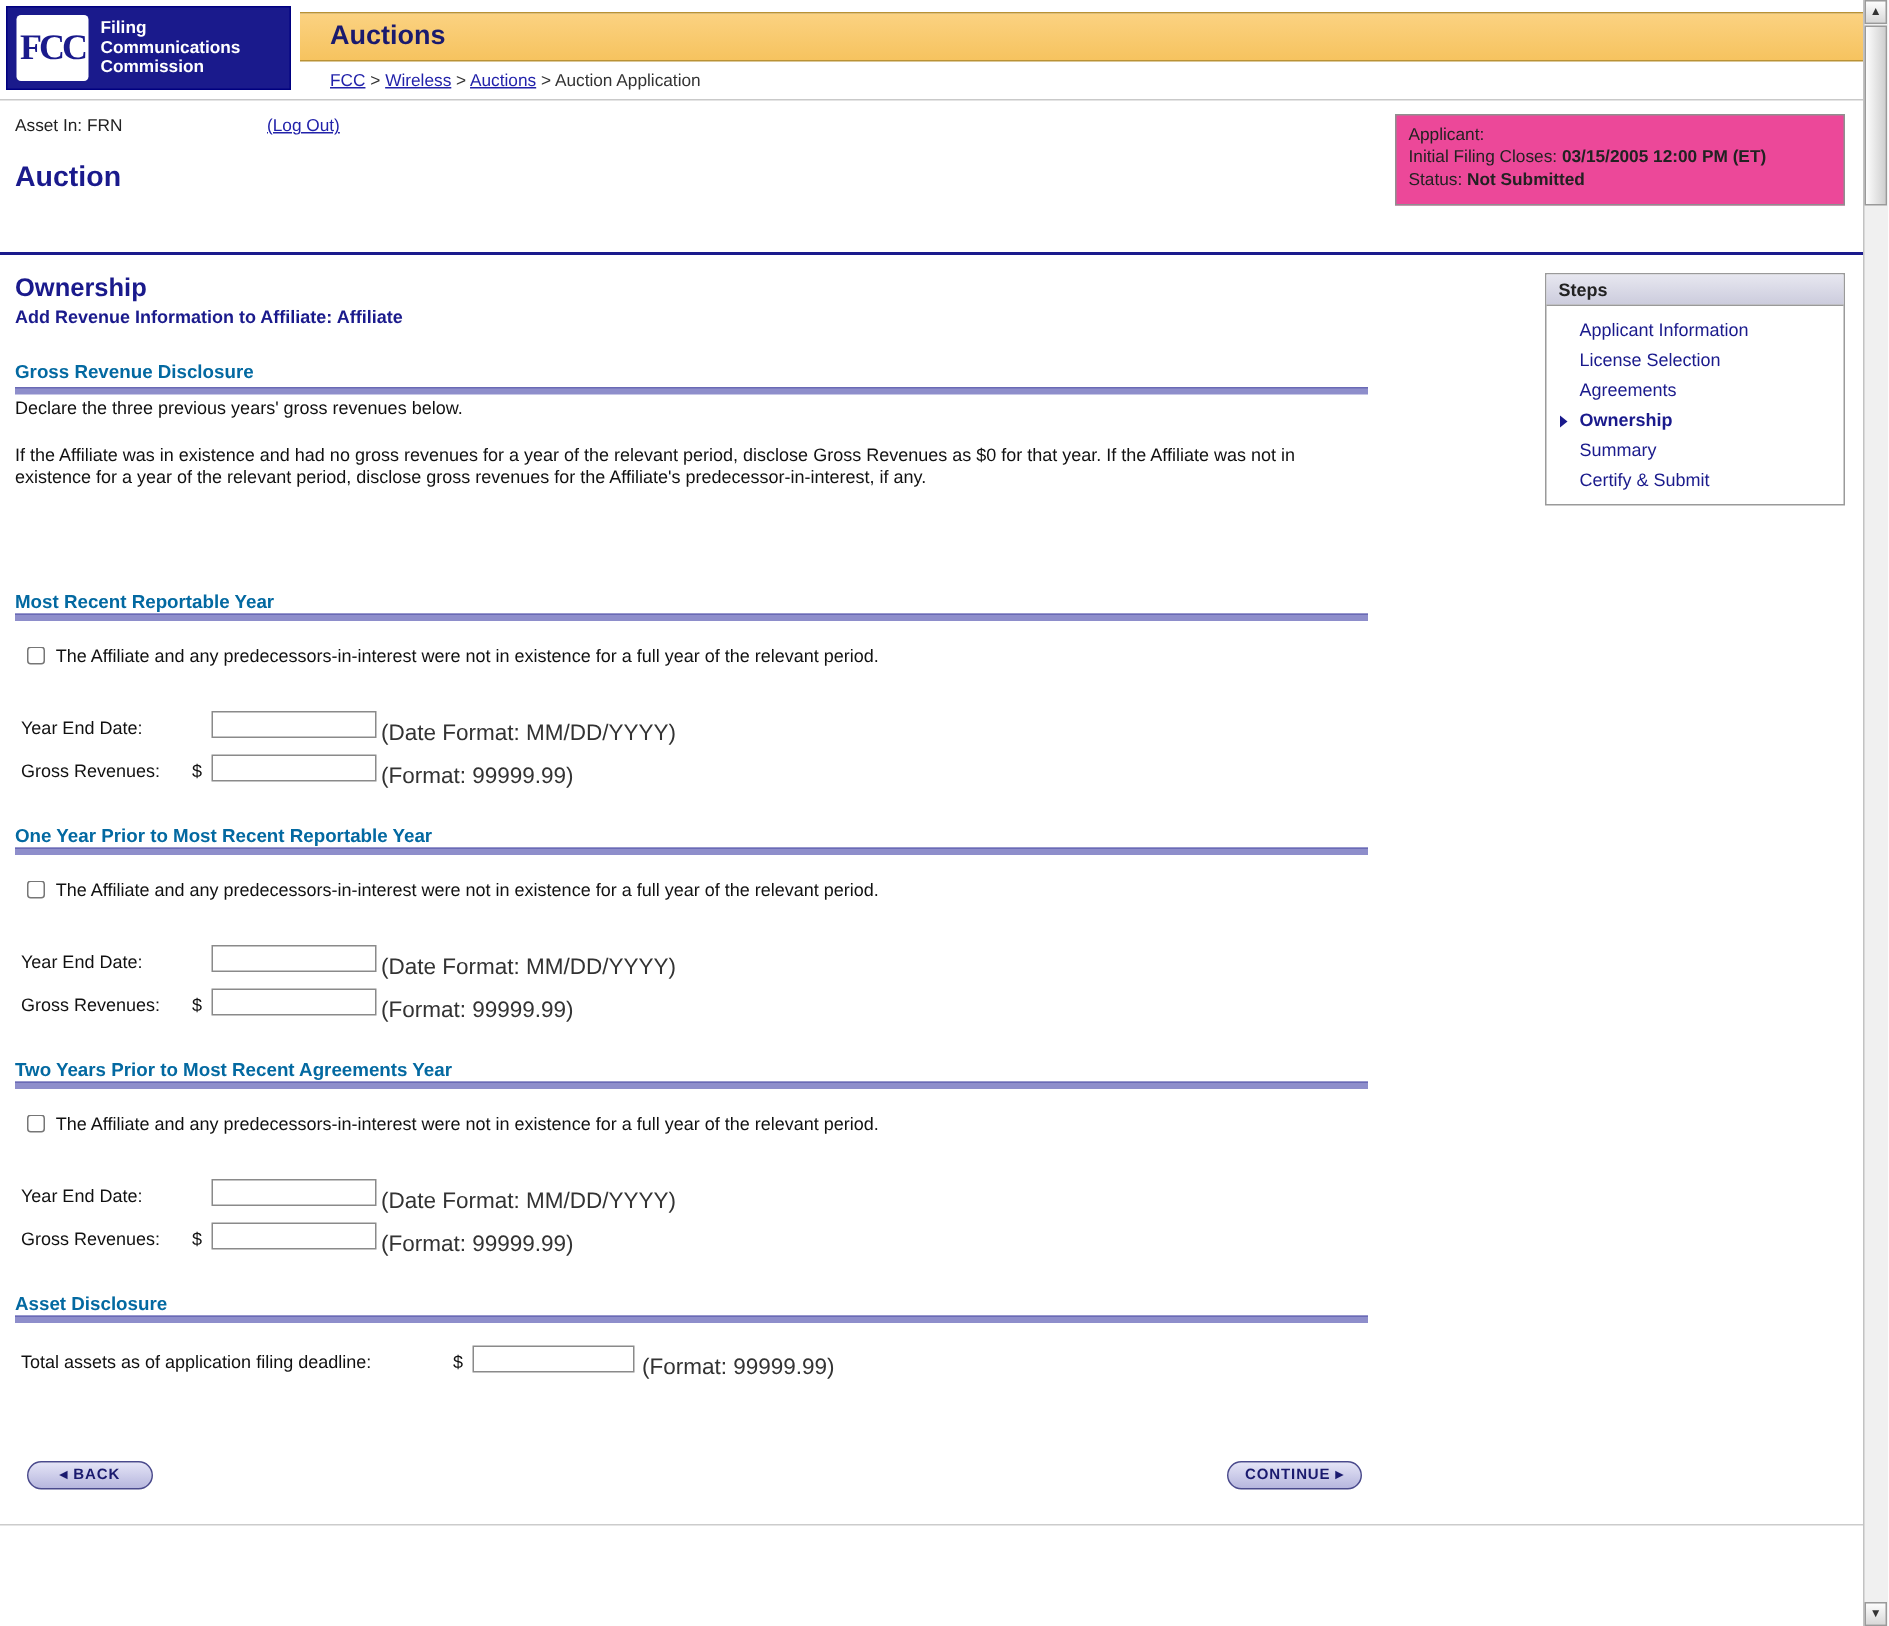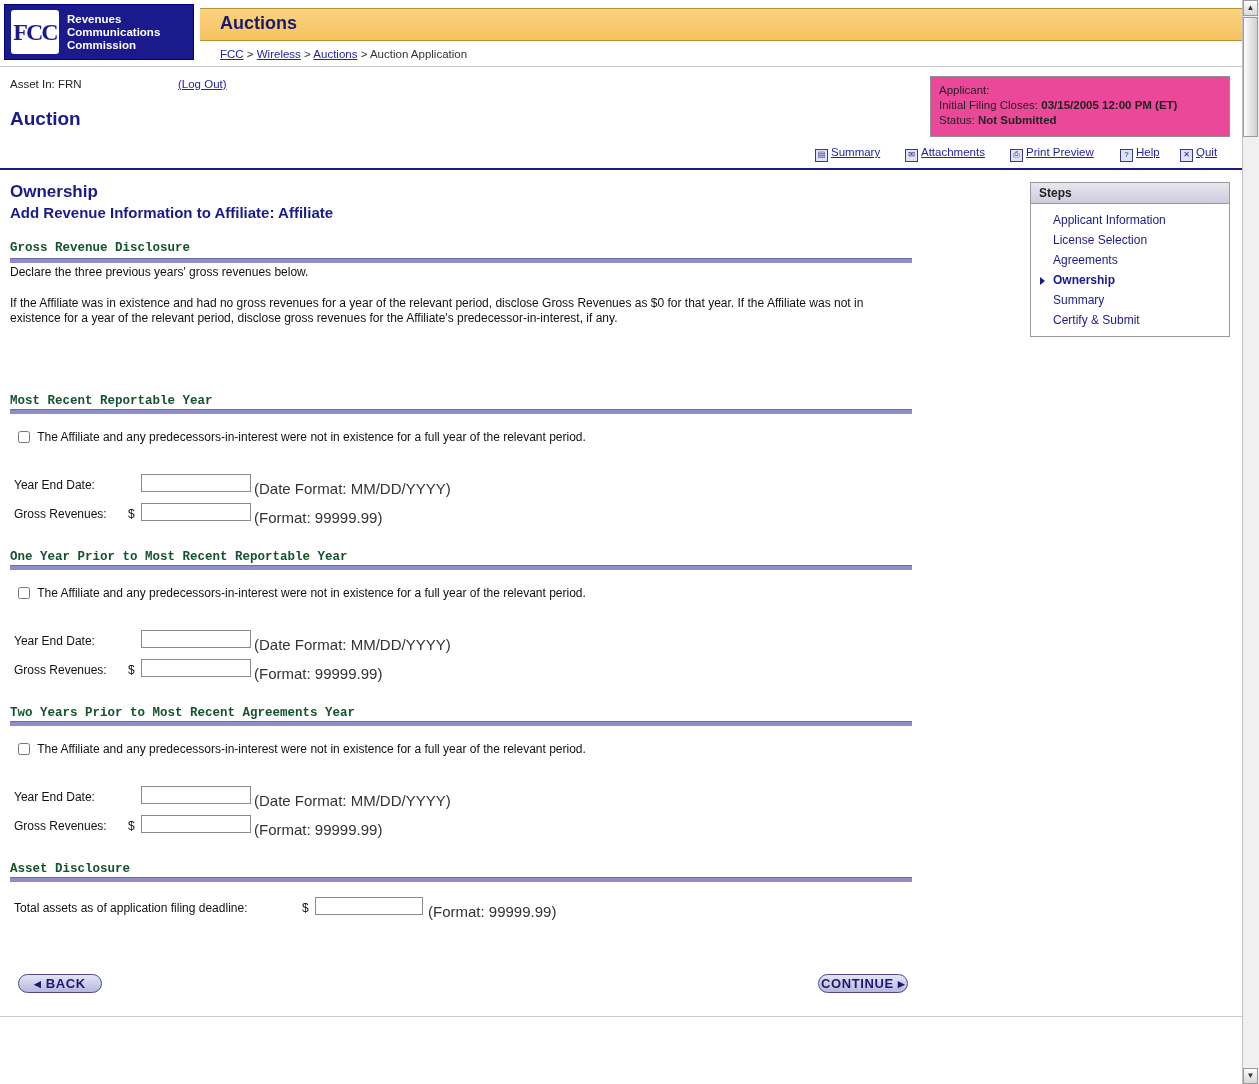--- a/index.html
+++ b/index.html
@@ -171,21 +171,21 @@
   }
 
   
   .section-title {
     position: absolute;
     left: 10px;
     color: #1a1a8c;
     font-weight: bold;
   }
   #ownership-title { top: 182px; font-size: 17px; }
-  #ownership-sub  { top: 204px; font-size: 15px; }
+  #ownership-sub  { top: 204px; font-size: 12px; }
 
   
   .steps-panel {
     position: absolute;
     top: 182px;
     left: 1030px;
     width: 200px;
     border: 1px solid #9a9a9a;
     background: #ffffff;
     box-sizing: border-box;
@@ -217,22 +217,21 @@
     border-top: 4px solid transparent;
     border-bottom: 4px solid transparent;
   }
 
   
   .block-head {
     position: absolute;
     left: 10px;
     font-size: 12.5px;
     font-weight: bold;
-    color: #14532d;
-    font-family: Liberation Mono, monospace;
+    color: #0369a1;
   }
   .block-rule {
     position: absolute;
     left: 10px;
     width: 902px;
     height: 4px;
     background: #8e8ecb;
     border-top: 1px solid #6a6ab5;
   }
   .para {
@@ -278,21 +277,21 @@
   }
 
   
   .navbtn {
     position: absolute;
     height: 19px;
     border: 1px solid #4a4a8c;
     border-radius: 10px;
     background: linear-gradient(to bottom, #e4e4f6 0%, #b7b7de 100%);
     color: #1a1a6e;
-    font-size: 13px;
+    font-size: 10px;
     font-weight: bold;
     letter-spacing: 0.6px;
     text-align: center;
     line-height: 17px;
     cursor: pointer;
     box-sizing: border-box;
   }
 
   
   .scrollbar {
@@ -337,21 +336,21 @@
 
 <div id="page">
 
   <div class="header">
     <div class="auctions-bar">
       <div class="auctions-title">Auctions</div>
     </div>
     <div class="fcc-logo-box">
       <div class="fcc-seal">FCC</div>
       <div class="fcc-name">
-        <div>Revenues</div>
+        <div>Filing</div>
         <div>Communications</div>
         <div>Commission</div>
       </div>
     </div>
   </div>
 
   <div class="breadcrumb">
     <a href="#">FCC</a>
     <span>&gt;</span>
     <a href="#">Wireless</a>
@@ -373,37 +372,20 @@
     <div>
       <span>Initial Filing Closes:</span>
       <b>03/15/2005 12:00 PM (ET)</b>
     </div>
     <div>
       <span>Status:</span>
       <b>Not Submitted</b>
     </div>
   </div>
 
-  <div class="util-row">
-    <div class="util-link" style="left:815px;">
-      <span class="util-ico">▤</span><a href="#">Summary</a>
-    </div>
-    <div class="util-link" style="left:905px;">
-      <span class="util-ico">✉</span><a href="#">Attachments</a>
-    </div>
-    <div class="util-link" style="left:1010px;">
-      <span class="util-ico">⎙</span><a href="#">Print Preview</a>
-    </div>
-    <div class="util-link" style="left:1120px;">
-      <span class="util-ico">?</span><a href="#">Help</a>
-    </div>
-    <div class="util-link" style="left:1180px;">
-      <span class="util-ico">✕</span><a href="#">Quit</a>
-    </div>
-  </div>
   <div class="util-rule"></div>
 
   <div class="section-title" id="ownership-title">Ownership</div>
   <div class="section-title" id="ownership-sub">Add Revenue Information to Affiliate: Affiliate</div>
 
   <div class="steps-panel">
     <div class="steps-header">Steps</div>
     <div class="steps-list">
       <div class="step-item">Applicant Information</div>
       <div class="step-item">License Selection</div>

